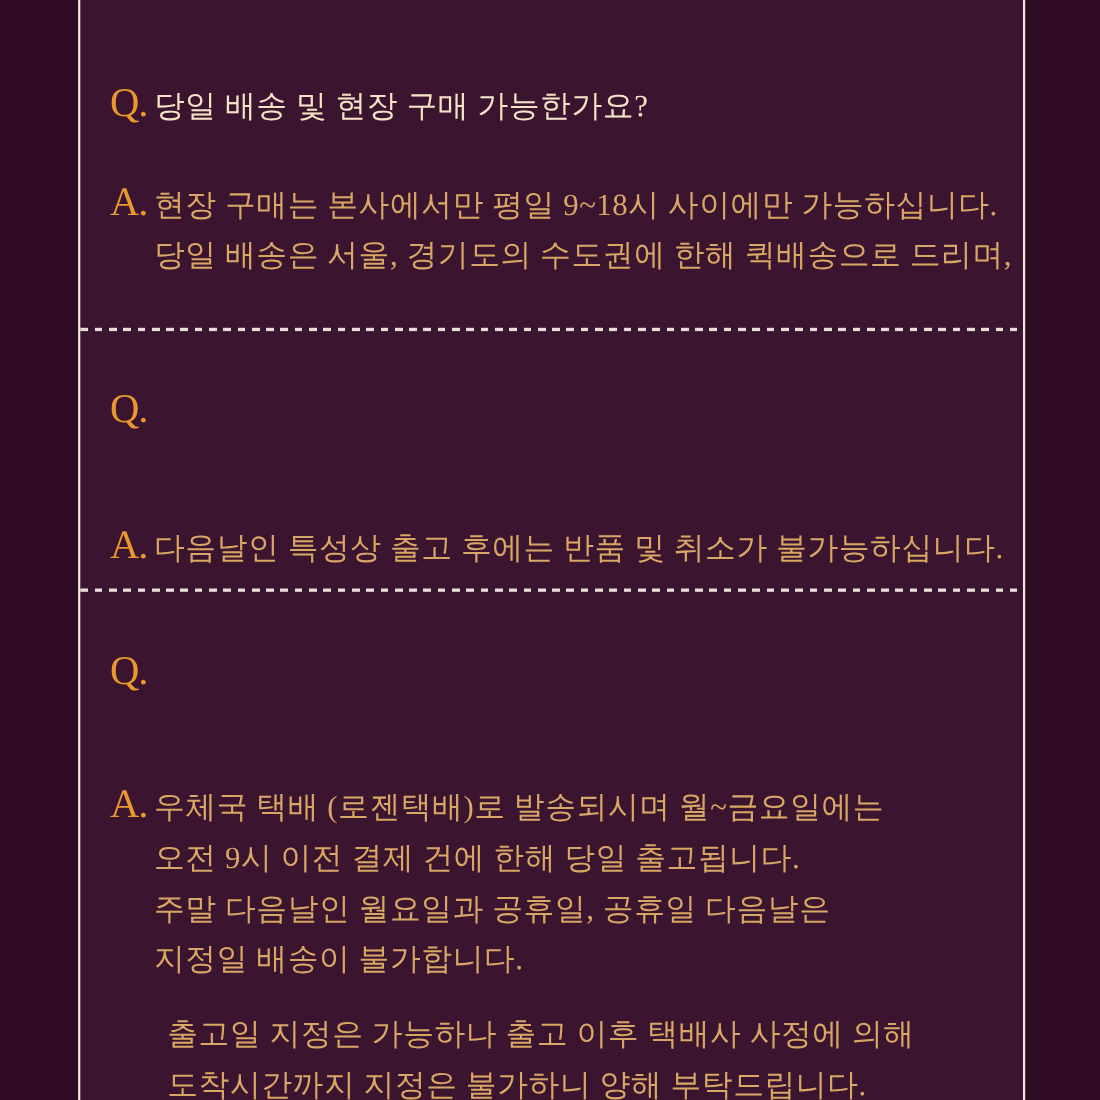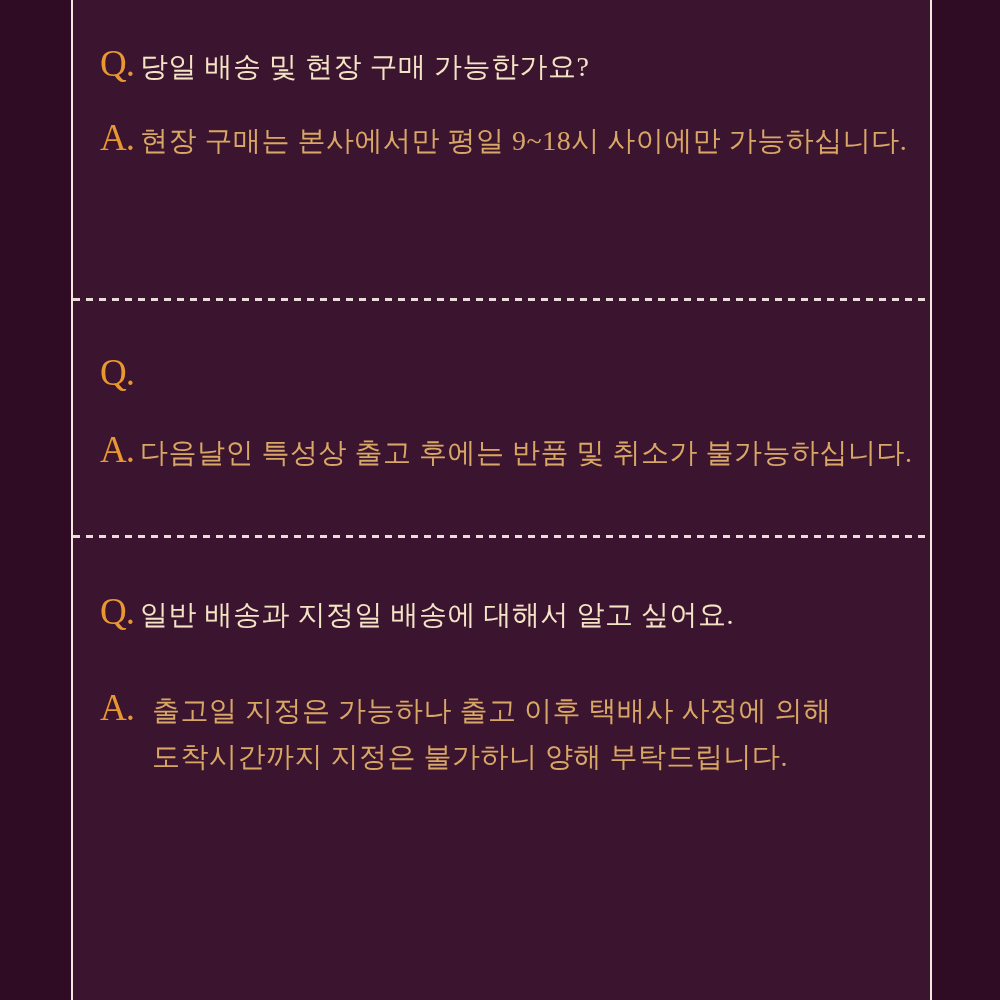--- a/index.html
+++ b/index.html
@@ -39,25 +39,27 @@
     font-size:37px;
     line-height:1;
     color:var(--accent-orange);
     letter-spacing:-1px;
   }
   .q-text{
     font-size:28px;
     color:var(--question-cream);
     line-height:45px;
     letter-spacing:0.5px;
+    margin-top:30px;
   }
   .a-text{
     font-size:28px;
     color:var(--answer-gold);
     letter-spacing:0.5px;
+    margin-top:46px;
   }
   .a-text .line{
     line-height:46px;
   }
   .para2{
     margin-left:12px;
     margin-top:22px;
   }
   .divider{
     position:absolute;
@@ -83,44 +85,50 @@
 <div class="panel">
 
   <div class="row q1">
     <span class="prefix">Q.</span>
     <span class="q-text">당일 배송 및 현장 구매 가능한가요?</span>
   </div>
   <div class="row a1">
     <span class="prefix">A.</span>
     <div class="a-text">
       <div class="line">현장 구매는 본사에서만 평일 9~18시 사이에만 가능하십니다.</div>
+      <div class="line">당일 배송은 서울, 경기도의 수도권에 한해 퀵배송으로 드리며,</div>
     </div>
   </div>
 
   <div class="divider div1"></div>
 
   <div class="row q2">
     <span class="prefix">Q.</span>
   </div>
   <div class="row a2">
     <span class="prefix">A.</span>
     <div class="a-text">
       <div class="line">다음날인 특성상 출고 후에는 반품 및 취소가 불가능하십니다.</div>
     </div>
   </div>
 
   <div class="divider div2"></div>
 
   <div class="row q3">
     <span class="prefix">Q.</span>
-    <span class="q-text">일반 배송과 지정일 배송에 대해서 알고 싶어요.</span>
   </div>
   <div class="row a3">
     <span class="prefix">A.</span>
     <div class="a-text">
+      <div>
+        <div class="line">우체국 택배 (로젠택배)로 발송되시며 월~금요일에는</div>
+        <div class="line">오전 9시 이전 결제 건에 한해 당일 출고됩니다.</div>
+        <div class="line">주말 다음날인 월요일과 공휴일, 공휴일 다음날은</div>
+        <div class="line">지정일 배송이 불가합니다.</div>
+      </div>
       <div class="para2">
         <div class="line">출고일 지정은 가능하나 출고 이후 택배사 사정에 의해</div>
         <div class="line">도착시간까지 지정은 불가하니 양해 부탁드립니다.</div>
       </div>
     </div>
   </div>
 
 </div>
 
 </body></html>

